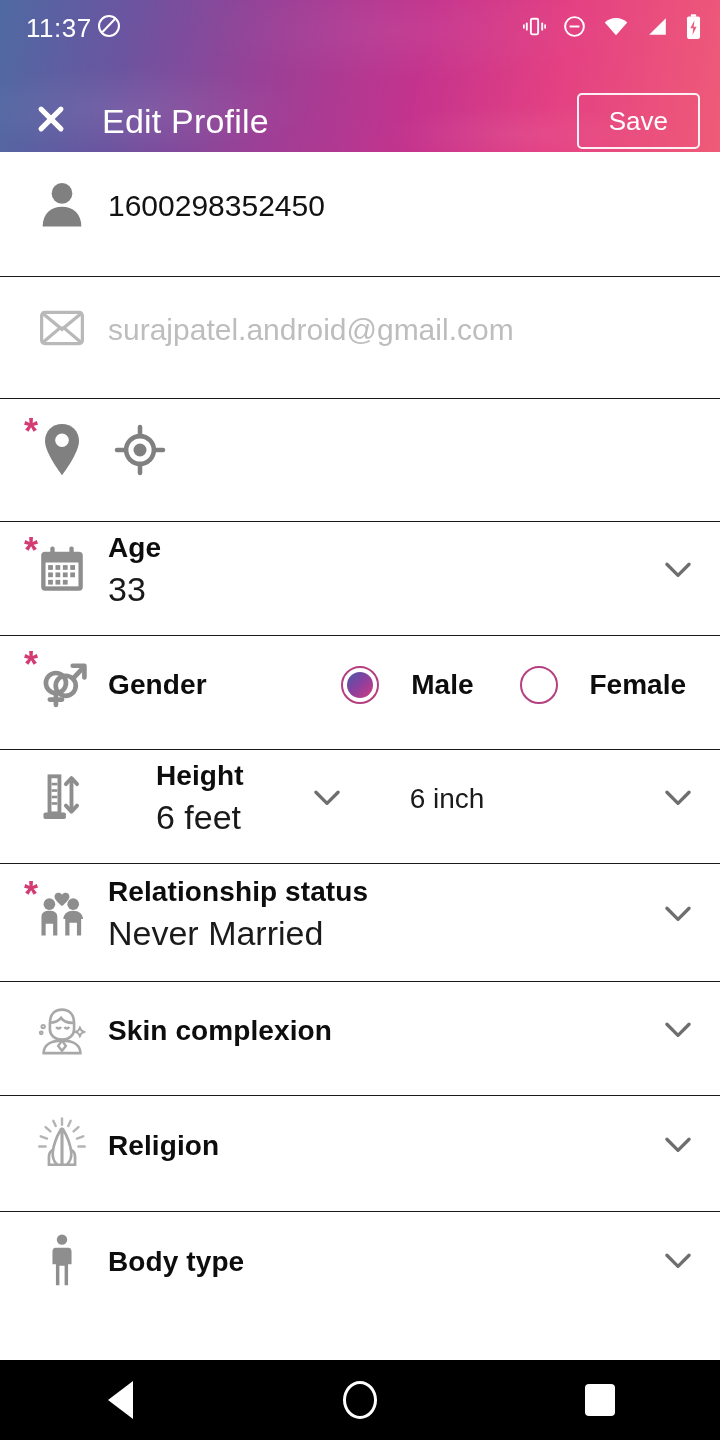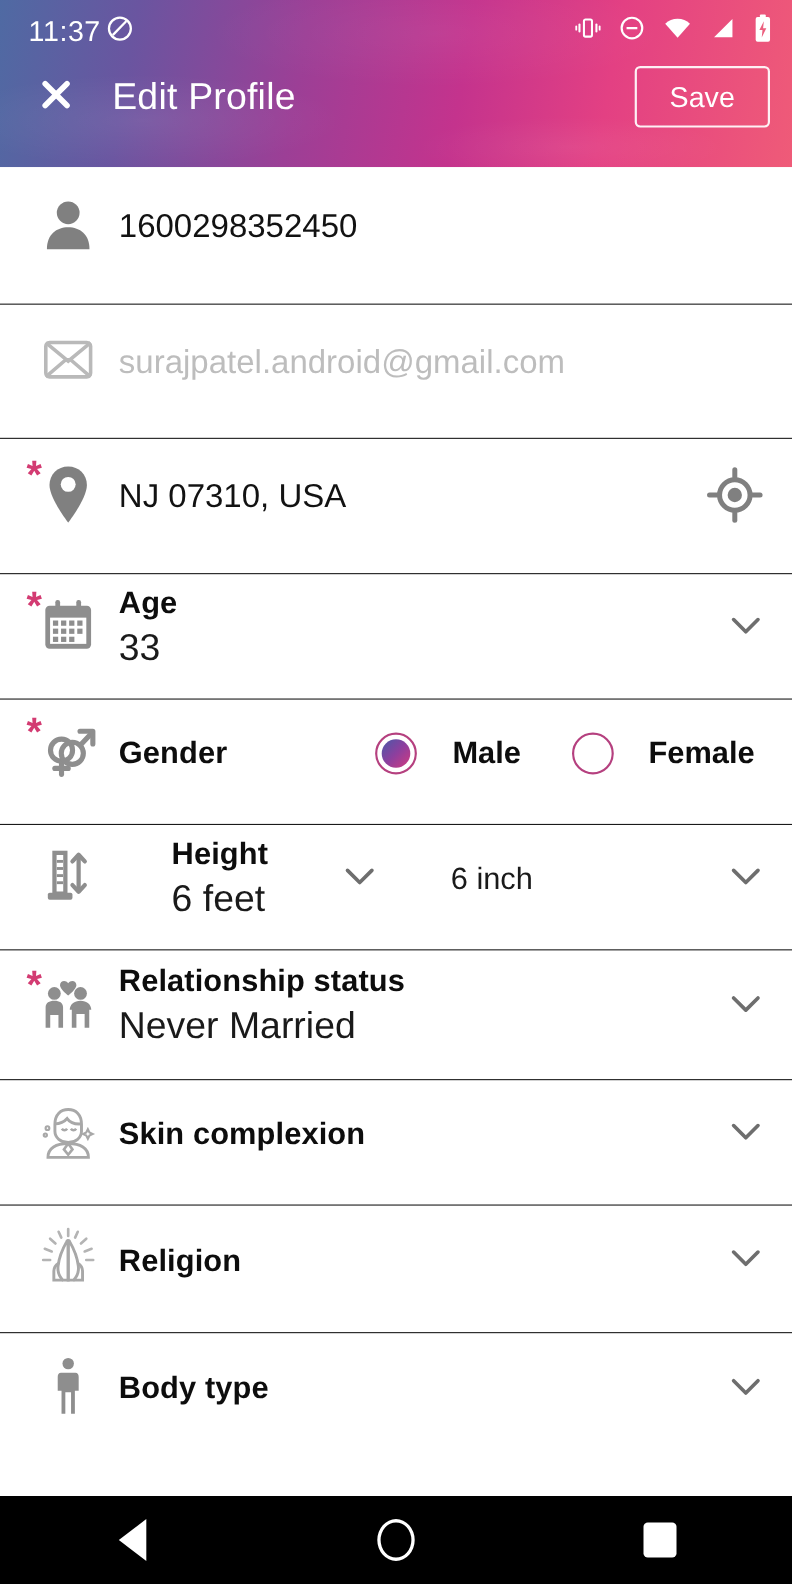--- a/index.html
+++ b/index.html
@@ -30,21 +30,21 @@
     z-index:1;
   }
   .appbar-wrap:after{
     content:""; position:absolute; inset:0;
     background:
       radial-gradient(ellipse 260px 60px at 18% 72%, rgba(255,255,255,.07), transparent 70%),
       radial-gradient(ellipse 200px 40px at 72% 88%, rgba(255,255,255,.06), transparent 70%),
       radial-gradient(ellipse 300px 70px at 55% 20%, rgba(255,255,255,.05), transparent 70%);
   }
   .appbar{
-    position:absolute; top:40px; left:0; width:720px; height:96px;
+    position:absolute; top:73px; left:0; width:720px; height:96px;
     display:flex; align-items:center; z-index:3;
     padding:0 20px 0 28px;
   }
   .close-btn{
     width:46px; height:46px; display:flex; align-items:center; justify-content:center;
     cursor:pointer; flex:0 0 auto;
   }
   .appbar-title{
     color:#fff; font-size:34px; font-weight:400; margin-left:28px; flex:1 1 auto;
     letter-spacing:.2px;
@@ -227,23 +227,20 @@
 
   <div class="row r-loc">
     <div class="icon-cell">
       <span class="req">*</span>
       <span>
         <svg width="50" height="58" viewBox="0 0 24 30">
           <path d="M12 1.6 C7 1.6 3.2 5.4 3.2 10.3 C3.2 16.6 12 28 12 28 C12 28 20.8 16.6 20.8 10.3 C20.8 5.4 17 1.6 12 1.6 Z" fill="#808080"></path>
           <circle cx="12" cy="10" r="3.5" fill="#ffffff"></circle>
         </svg>
       </span>
-    </div>
-    <div class="body-cell">
-      <span class="val-big">NJ 07310, USA</span>
     </div>
     <div class="gps">
       <span>
         <svg width="52" height="52" viewBox="0 0 24 24">
           <circle cx="12" cy="12" r="6.4" fill="none" stroke="#808080" stroke-width="2.1"></circle>
           <circle cx="12" cy="12" r="3" fill="#808080"></circle>
           <line x1="12" y1="1.4" x2="12" y2="5" stroke="#808080" stroke-width="2.1" stroke-linecap="round"></line>
           <line x1="12" y1="19" x2="12" y2="22.6" stroke="#808080" stroke-width="2.1" stroke-linecap="round"></line>
           <line x1="1.4" y1="12" x2="5" y2="12" stroke="#808080" stroke-width="2.1" stroke-linecap="round"></line>
           <line x1="19" y1="12" x2="22.6" y2="12" stroke="#808080" stroke-width="2.1" stroke-linecap="round"></line>

